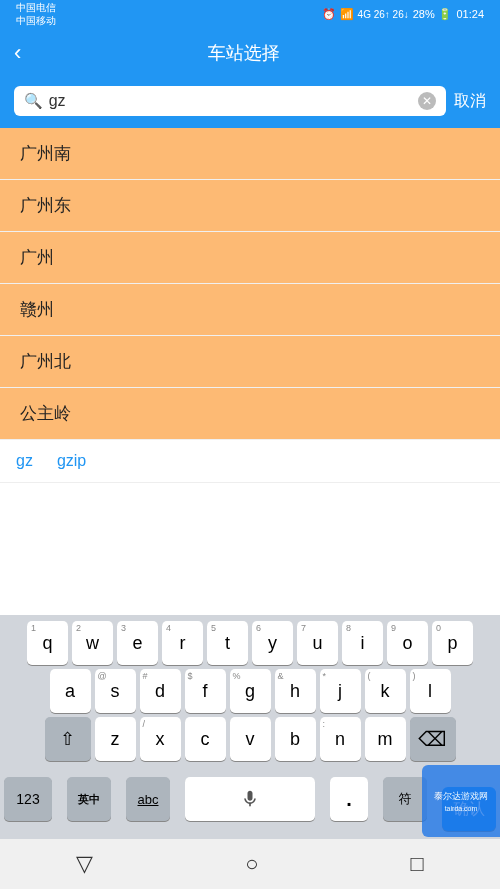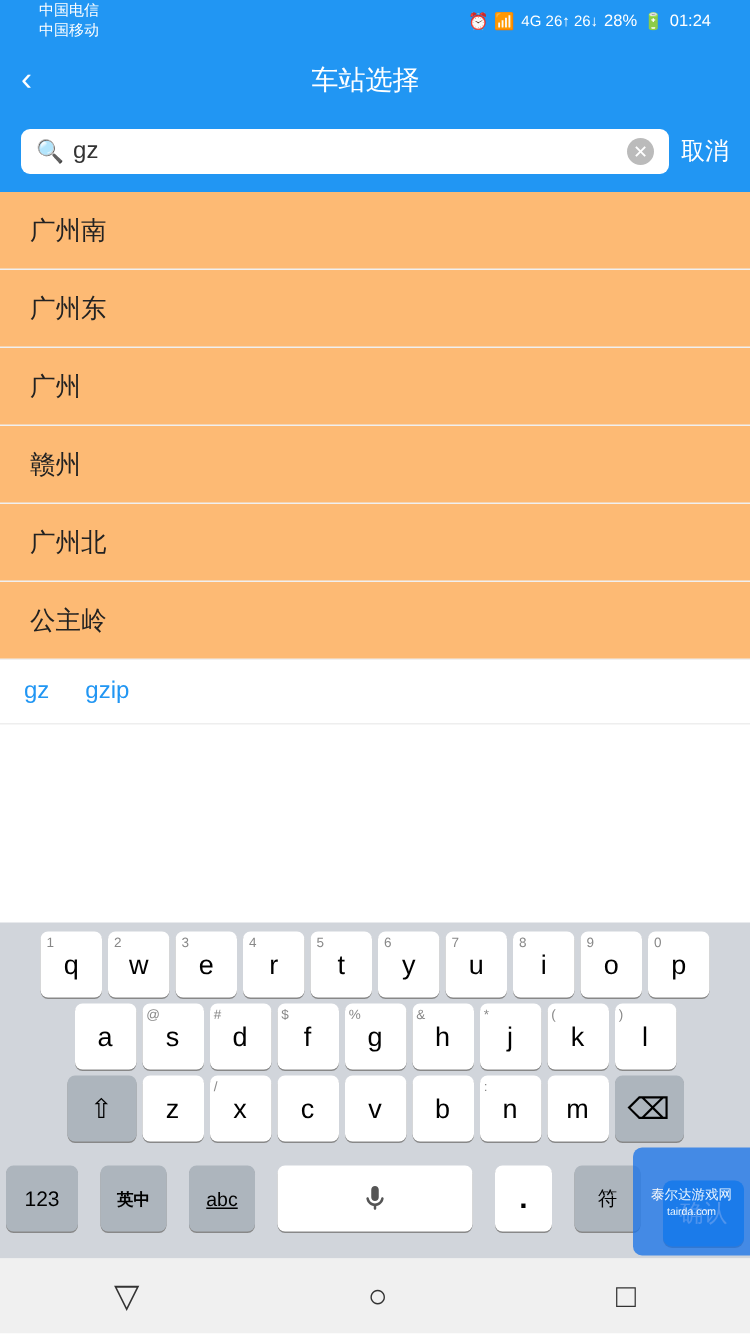--- a/index.html
+++ b/index.html
@@ -10,21 +10,21 @@
       overflow: hidden;
       background: #fff;
       position: relative;
     }
 
     
     .status-bar {
       background: #2196f3;
       color: white;
       font-size: 11px;
-      padding: 4px 26px;
+      padding: 4px 16px;
       display: flex;
       justify-content: space-between;
       align-items: center;
       height: 28px;
     }
     .status-left { font-size: 10px; line-height: 1.3; }
     .status-right { display: flex; align-items: center; gap: 4px; font-size: 11px; }
 
     
     .header {

